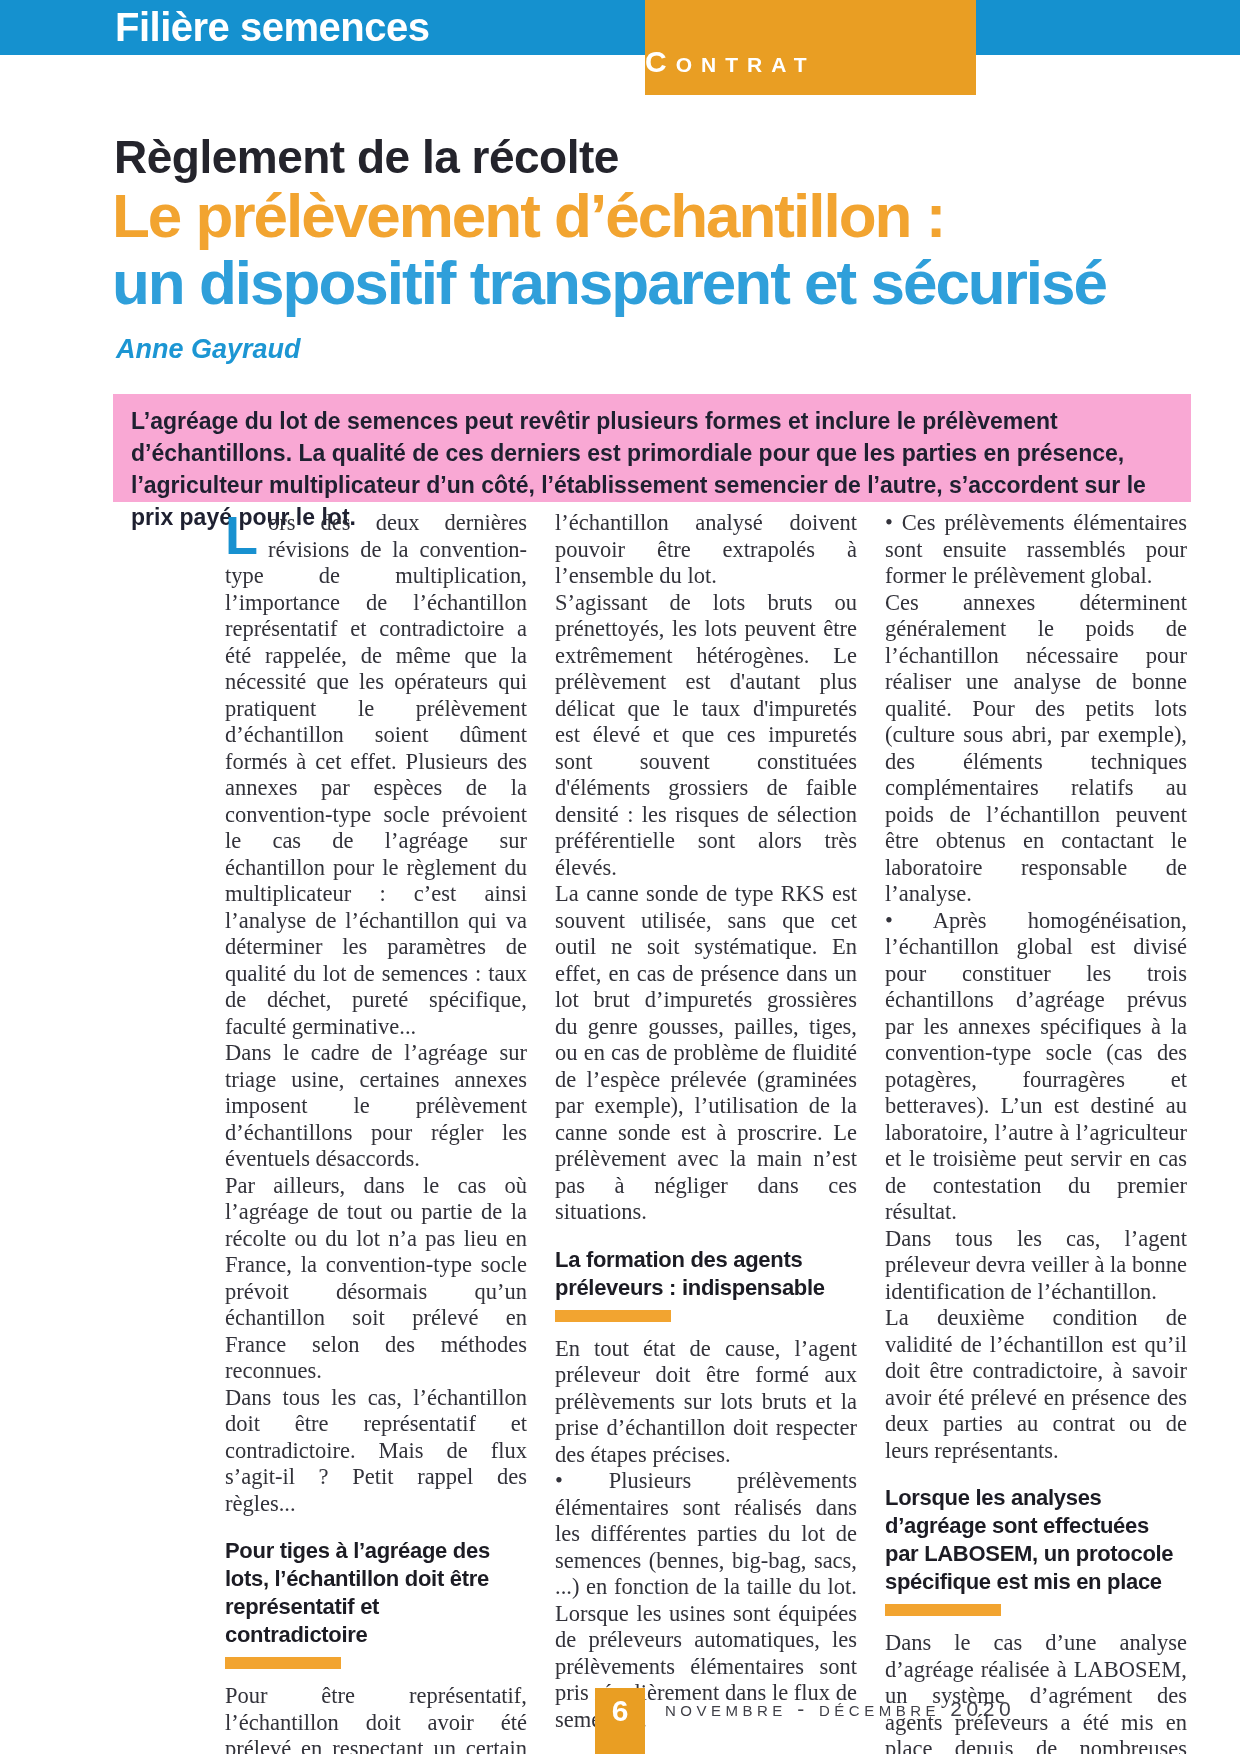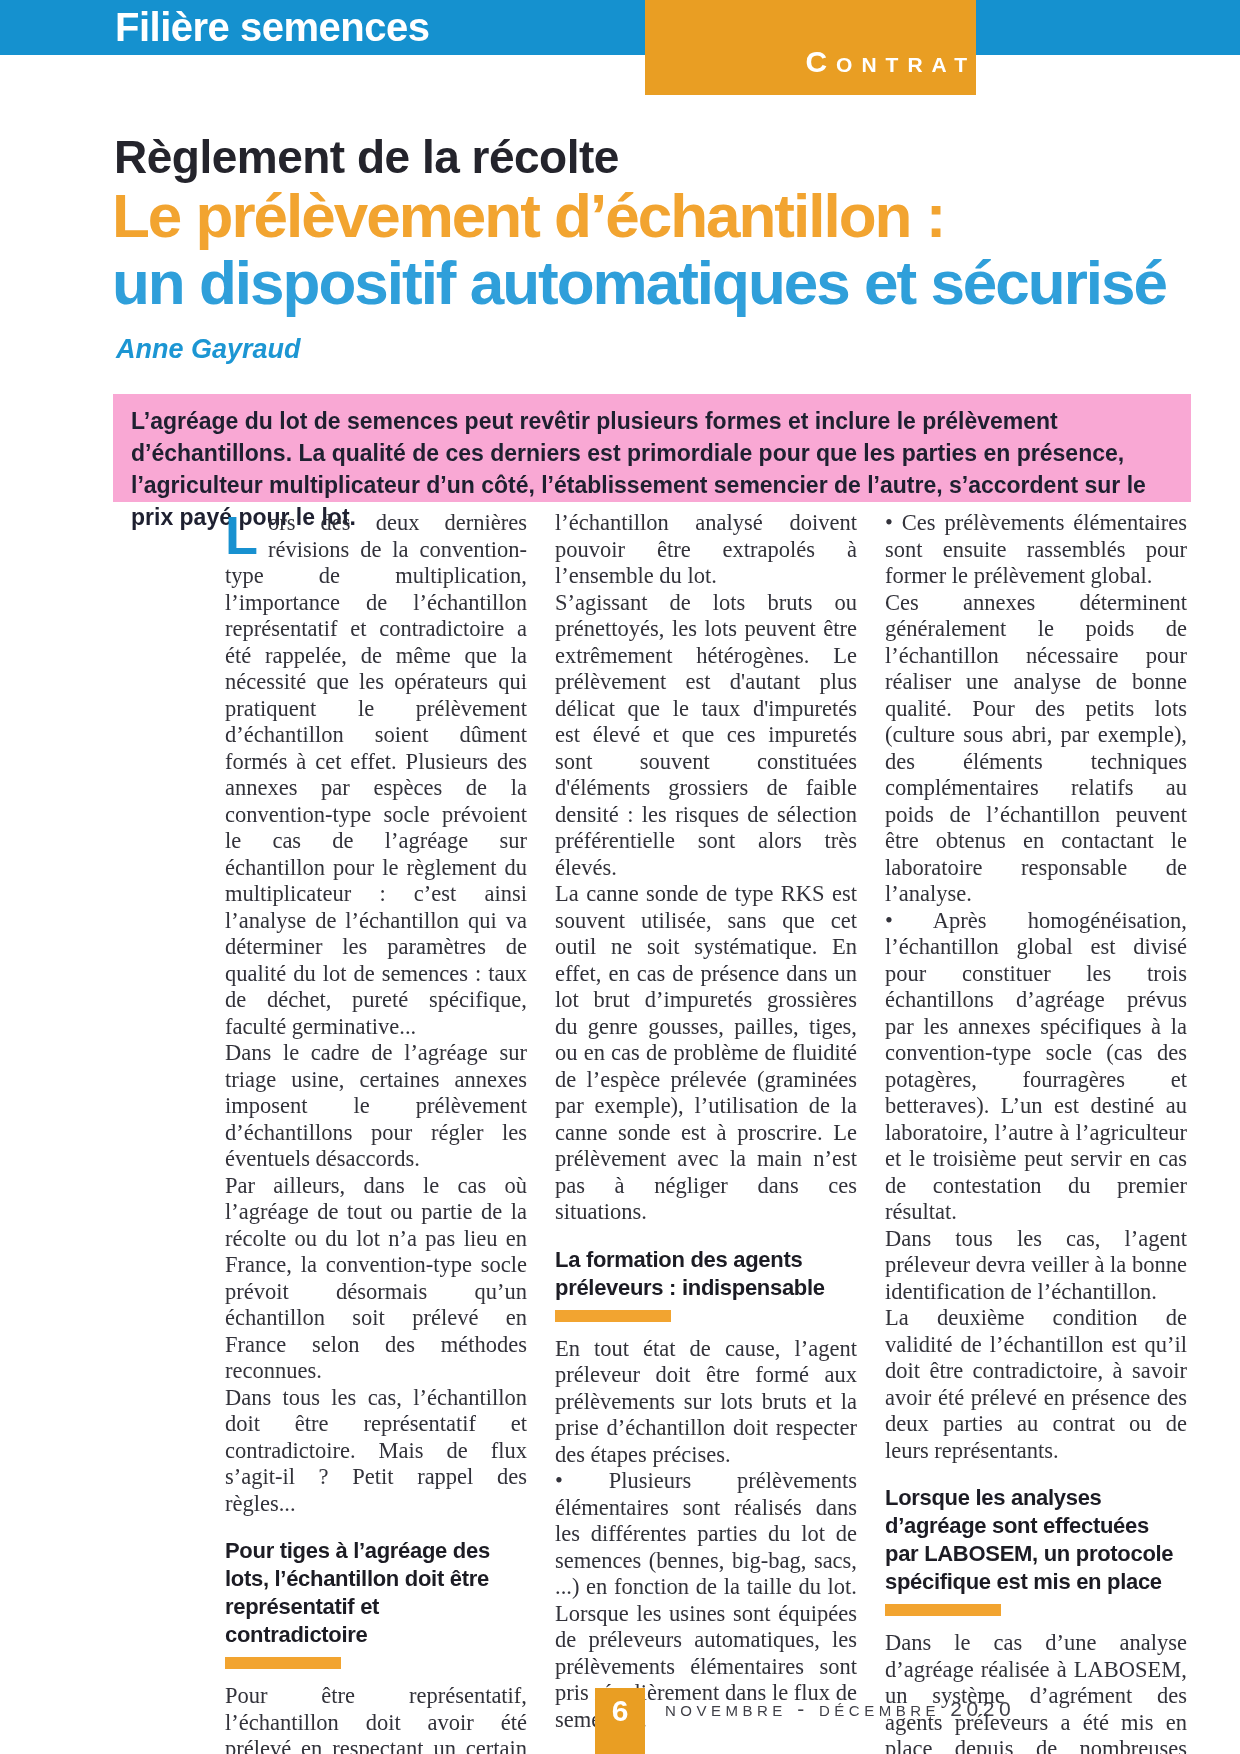--- a/index.html
+++ b/index.html
@@ -3,21 +3,21 @@
 <meta charset="utf-8">
 <style>
   html,body{margin:0;padding:0;background:#fff;}
   .page{position:relative;width:1240px;height:1754px;background:#ffffff;overflow:hidden;
         font-family:"Liberation Sans",sans-serif;}
   
   .top-band{position:absolute;left:0;top:0;width:1240px;height:55px;background:#1591CF;}
   .brand{position:absolute;left:115px;top:0;height:55px;line-height:54px;color:#ffffff;
          font-size:40px;font-weight:bold;letter-spacing:-0.5px;}
   .contrat-box{position:absolute;left:645px;top:0;width:331px;height:95px;background:#E99E23;
-               display:flex;align-items:flex-end;justify-content:flex-end;padding-bottom:16px;box-sizing:border-box;}
+               display:flex;align-items:flex-end;justify-content:flex-start;padding-bottom:16px;box-sizing:border-box;}
   .contrat-box span{color:#ffffff;font-weight:bold;font-size:30px;letter-spacing:9px;
                     font-variant:small-caps;text-transform:lowercase;}
   .contrat-box span::first-letter{text-transform:uppercase;}
   
   .kicker{position:absolute;left:114px;top:130px;font-size:46px;font-weight:bold;color:#24242C;
           letter-spacing:-0.5px;}
   .title{position:absolute;left:112px;top:182px;font-weight:bold;font-size:62px;line-height:67px;
          letter-spacing:-2px;}
   .title .l1{color:#F2A430;}
   .title .l2{color:#2F9FDA;}
@@ -58,21 +58,21 @@
   <div class="brand">Filière semences</div>
 
   <div class="contrat-box">
     <span>Contrat</span>
   </div>
 
   <div class="kicker">Règlement de la récolte</div>
 
   <div class="title">
     <div class="l1">Le prélèvement d’échantillon :</div>
-    <div class="l2">un dispositif automatiques et sécurisé</div>
+    <div class="l2">un dispositif transparent et sécurisé</div>
   </div>
 
   <div class="author">Anne Gayraud</div>
 
   <div class="intro-box">
     <p>L’agréage du lot de semences peut revêtir plusieurs formes et inclure le prélèvement d’échantillons. La qualité de ces derniers est primordiale pour que les parties en présence, l’agriculteur multiplicateur d’un côté, l’établissement semencier de l’autre, s’accordent sur le prix payé pour le lot.</p>
   </div>
 
   <div class="body-columns">
       <div class="col" lang="fr">

